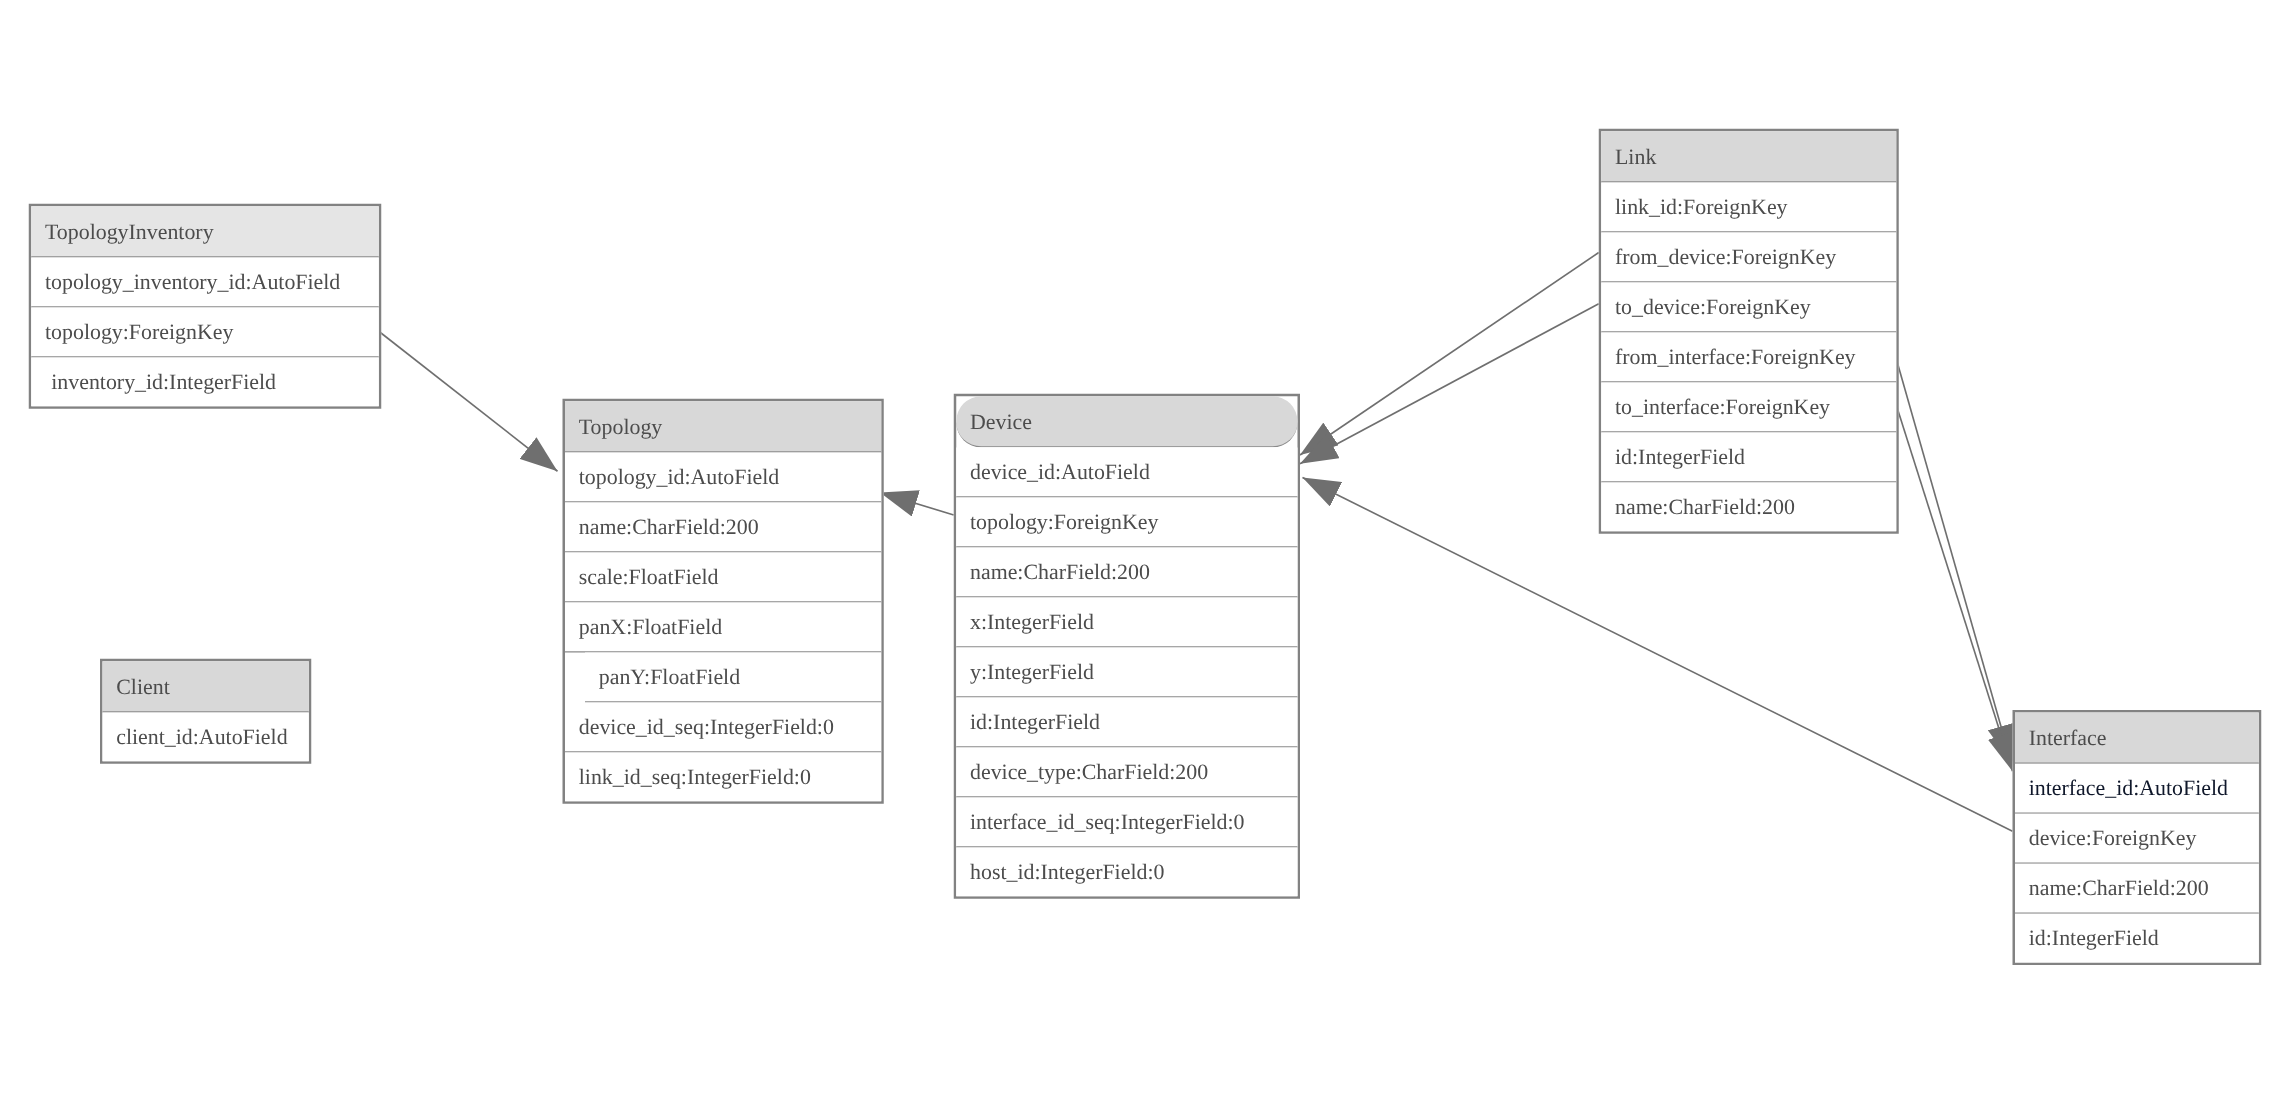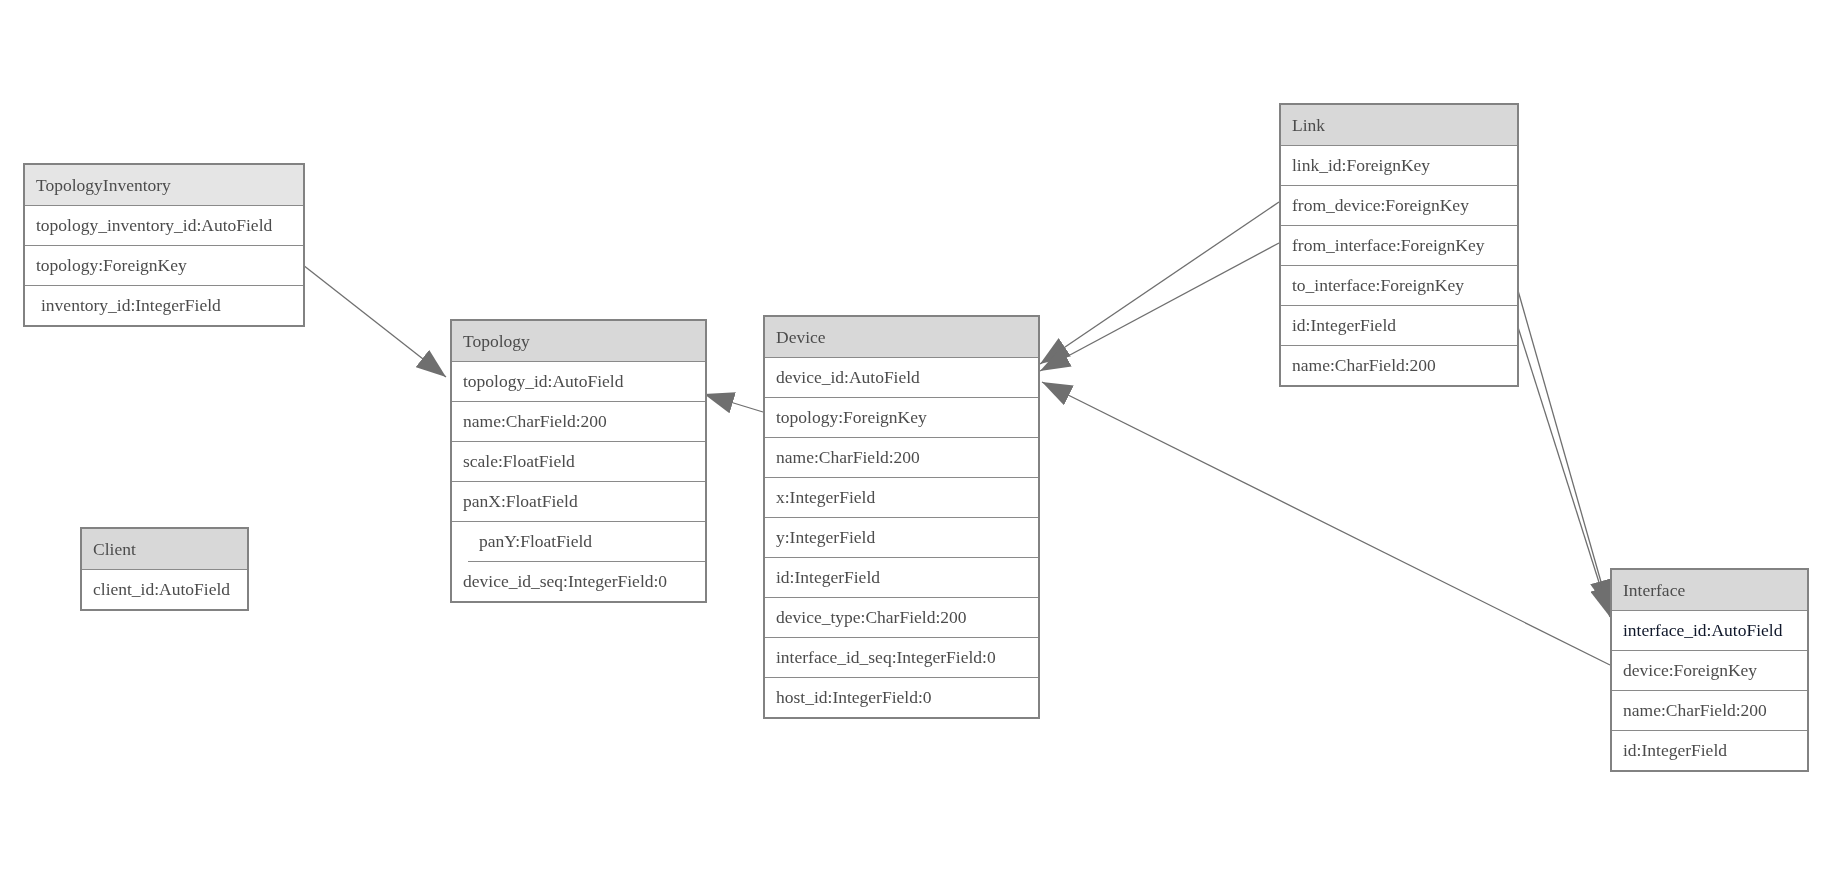--- a/index.html
+++ b/index.html
@@ -84,41 +84,43 @@
         <div class="entity-field" style="color: rgb(76, 76, 76); border-bottom-color: rgb(138, 138, 138); padding-left: 16px;">inventory_id:IntegerField</div>
       </div>
       <div class="entity-table" style="left: 450px; top: 319px; width: 253px; border-color: rgb(130, 130, 130);">
         <div class="entity-header" style="background: rgb(216, 216, 216); color: rgb(76, 76, 76); border-bottom-color: rgb(138, 138, 138);">Topology</div>
         <div class="entity-field" style="color: rgb(76, 76, 76); border-bottom-color: rgb(138, 138, 138);">topology_id:AutoField</div>
         <div class="entity-field" style="color: rgb(76, 76, 76); border-bottom-color: rgb(138, 138, 138);">name:CharField:200</div>
         <div class="entity-field" style="color: rgb(76, 76, 76); border-bottom-color: rgb(138, 138, 138);">scale:FloatField</div>
         <div class="entity-field" style="color: rgb(76, 76, 76); border-bottom-color: rgb(138, 138, 138);">panX:FloatField</div>
         <div class="entity-field" style="color: rgb(76, 76, 76); border-bottom-color: rgb(138, 138, 138); margin-left: 16px;">panY:FloatField</div>
         <div class="entity-field" style="color: rgb(76, 76, 76); border-bottom-color: rgb(138, 138, 138);">device_id_seq:IntegerField:0</div>
+        <div class="entity-field" style="color: rgb(76, 76, 76); border-bottom-color: rgb(138, 138, 138);">link_id_seq:IntegerField:0</div>
       </div>
       <div class="entity-table" style="left: 80px; top: 527px; width: 165px; border-color: rgb(130, 130, 130);">
         <div class="entity-header" style="background: rgb(216, 216, 216); color: rgb(76, 76, 76); border-bottom-color: rgb(138, 138, 138);">Client</div>
         <div class="entity-field" style="color: rgb(76, 76, 76); border-bottom-color: rgb(138, 138, 138);">client_id:AutoField</div>
       </div>
       <div class="entity-table" style="left: 763px; top: 315px; width: 273px; border-color: rgb(130, 130, 130);">
-        <div class="entity-header" style="background: rgb(216, 216, 216); color: rgb(76, 76, 76); border-bottom-color: rgb(138, 138, 138);">Device</div>
+        <div class="entity-header" style="background: rgb(216, 216, 216); color: rgb(76, 76, 76); border-bottom-color: rgb(138, 138, 138); border-radius: 20px;">Device</div>
         <div class="entity-field" style="color: rgb(76, 76, 76); border-bottom-color: rgb(138, 138, 138);">device_id:AutoField</div>
         <div class="entity-field" style="color: rgb(76, 76, 76); border-bottom-color: rgb(138, 138, 138);">topology:ForeignKey</div>
         <div class="entity-field" style="color: rgb(76, 76, 76); border-bottom-color: rgb(138, 138, 138);">name:CharField:200</div>
         <div class="entity-field" style="color: rgb(76, 76, 76); border-bottom-color: rgb(138, 138, 138);">x:IntegerField</div>
         <div class="entity-field" style="color: rgb(76, 76, 76); border-bottom-color: rgb(138, 138, 138);">y:IntegerField</div>
         <div class="entity-field" style="color: rgb(76, 76, 76); border-bottom-color: rgb(138, 138, 138);">id:IntegerField</div>
         <div class="entity-field" style="color: rgb(76, 76, 76); border-bottom-color: rgb(138, 138, 138);">device_type:CharField:200</div>
         <div class="entity-field" style="color: rgb(76, 76, 76); border-bottom-color: rgb(138, 138, 138);">interface_id_seq:IntegerField:0</div>
         <div class="entity-field" style="color: rgb(76, 76, 76); border-bottom-color: rgb(138, 138, 138);">host_id:IntegerField:0</div>
       </div>
       <div class="entity-table" style="left: 1279px; top: 103px; width: 236px; border-color: rgb(130, 130, 130);">
         <div class="entity-header" style="background: rgb(216, 216, 216); color: rgb(76, 76, 76); border-bottom-color: rgb(138, 138, 138);">Link</div>
         <div class="entity-field" style="color: rgb(76, 76, 76); border-bottom-color: rgb(138, 138, 138);">link_id:ForeignKey</div>
         <div class="entity-field" style="color: rgb(76, 76, 76); border-bottom-color: rgb(138, 138, 138);">from_device:ForeignKey</div>
+        <div class="entity-field" style="color: rgb(76, 76, 76); border-bottom-color: rgb(138, 138, 138);">to_device:ForeignKey</div>
         <div class="entity-field" style="color: rgb(76, 76, 76); border-bottom-color: rgb(138, 138, 138);">from_interface:ForeignKey</div>
         <div class="entity-field" style="color: rgb(76, 76, 76); border-bottom-color: rgb(138, 138, 138);">to_interface:ForeignKey</div>
         <div class="entity-field" style="color: rgb(76, 76, 76); border-bottom-color: rgb(138, 138, 138);">id:IntegerField</div>
         <div class="entity-field" style="color: rgb(76, 76, 76); border-bottom-color: rgb(138, 138, 138);">name:CharField:200</div>
       </div>
       <div class="entity-table" style="left: 1610px; top: 568px; width: 195px; border-color: rgb(130, 130, 130);">
         <div class="entity-header" style="background: rgb(216, 216, 216); color: rgb(76, 76, 76); border-bottom-color: rgb(138, 138, 138);">Interface</div>
         <div class="entity-field" style="color: #0f172a; border-bottom-color: rgb(138, 138, 138);">interface_id:AutoField</div>
         <div class="entity-field" style="color: rgb(76, 76, 76); border-bottom-color: rgb(138, 138, 138);">device:ForeignKey</div>
         <div class="entity-field" style="color: rgb(76, 76, 76); border-bottom-color: rgb(138, 138, 138);">name:CharField:200</div>

